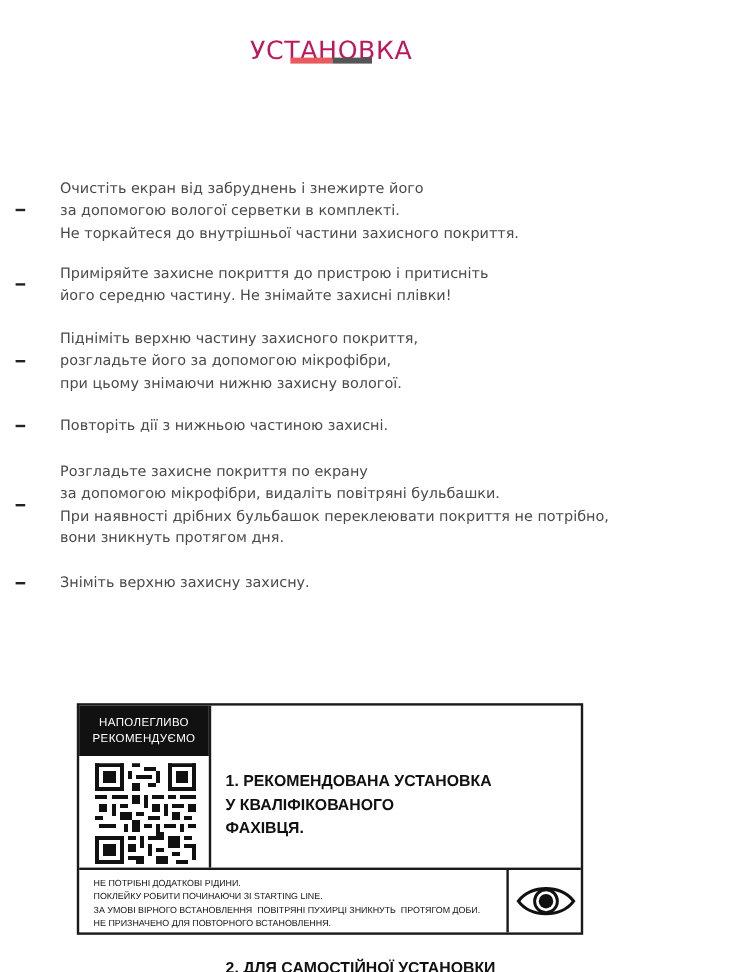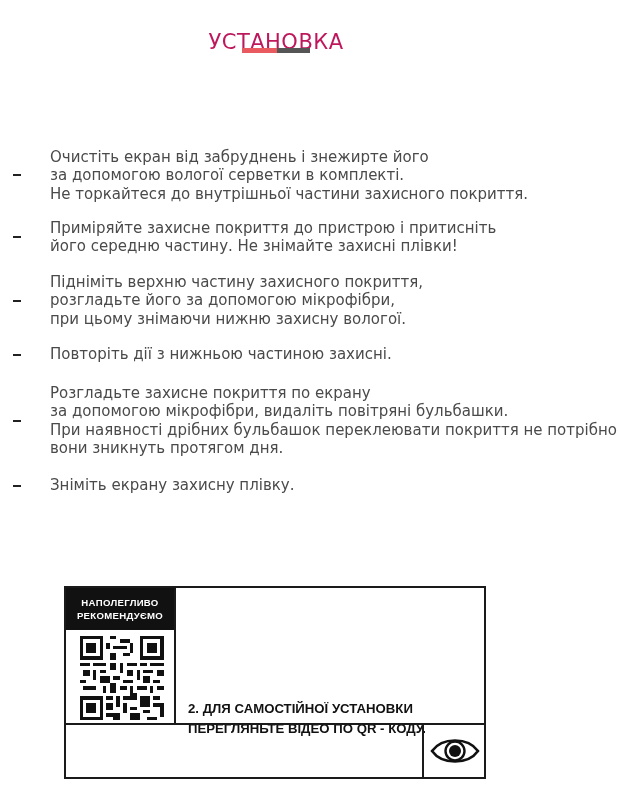--- a/index.html
+++ b/index.html
@@ -4,24 +4,24 @@
   <style>
     html, body { margin:0; padding:0; background:#ffffff; }
     body { width:618px; height:810px; position:relative; overflow:hidden; font-family:"DejaVu Sans", sans-serif; }
     .title { position:absolute; left:0; width:552px; top:6px; text-align:center; font-size:21px; letter-spacing:0.5px; color:#be185d; font-weight:normal;margin-top:24px; }
     .bar { position:absolute; top:48px; left:242px; width:68px; height:5px; display:flex; }
     .bar .red { width:35px; height:5px; }
     .bar .gray { width:33px; height:5px; }
     .steps { position:absolute; left:0; top:0; width:618px; }
     .step { position:absolute; left:0; width:618px; }
     .step .dash { position:absolute; left:13px; width:8px; height:2px; background:#222; }
-    .step .text { position:absolute; left:50px; font-size:15px; line-height:18.3px; color:#4a4a4a; white-space:pre; }
+    .step .text { position:absolute; left:50px; font-size:12px; line-height:18.3px; color:#4a4a4a; white-space:pre; }
     .box { position:absolute; left:64px; top:586px; width:418px; height:189px; border:2px solid #1a1a1a; }
     .left-col { position:absolute; left:0; top:0; width:108px; height:135px; border-right:2px solid #1a1a1a; }
-    .left-head { position:absolute; left:0; top:0; width:108px; height:42px; background:#111; color:#fff; font-family:"Liberation Sans", sans-serif; font-weight:bold; font-size:9.6px; line-height:13px; text-align:center; padding-top:8px; box-sizing:border-box; letter-spacing:0.3px; }
+    .left-head { position:absolute; left:0; top:0; width:108px; height:42px; background:#111; color:#fff; font-family:"Liberation Sans", sans-serif; font-weight:normal; font-size:9.6px; line-height:13px; text-align:center; padding-top:8px; box-sizing:border-box; letter-spacing:0.3px; }
     .qr { position:absolute; left:13px; top:48px; width:85px; height:84px; }
     .right-text { position:absolute; left:122px; top:14px; font-family:"Liberation Sans", sans-serif; font-weight:bold; font-size:13.2px; line-height:19.5px; color:#111; white-space:pre; }
     .right-text .gap { height:19px; }
     .hdiv { position:absolute; left:0; top:135px; width:418px; height:2px; background:#1a1a1a; }
     .notes { position:absolute; left:12px; top:142px; font-family:"Liberation Sans", sans-serif; font-size:7.4px; line-height:11.3px; color:#111; white-space:pre; }
     .eye-cell { position:absolute; left:356px; top:137px; width:62px; height:52px; border-left:2px solid #1a1a1a; }
     .eye-cell svg { position:absolute; left:6px; top:9px; }
   </style>
 </head>
 <body>
@@ -56,21 +56,21 @@
   </div>
   <div class="step" style="top:384px;">
     <div class="dash" style="top:36px;"></div>
     <div class="text">Розгладьте захисне покриття по екрану
 за допомогою мікрофібри, видаліть повітряні бульбашки.
 При наявності дрібних бульбашок переклеювати покриття не потрібно,
 вони зникнуть протягом дня.</div>
   </div>
   <div class="step" style="top:476px;">
     <div class="dash" style="top:9px;"></div>
-    <div class="text">Зніміть екрану захисну плівку.</div>
+    <div class="text">Зніміть верхню захисну захисну.</div>
   </div>
 </div>
 
 <div class="box">
   <div class="left-col">
     <div class="left-head" style="white-space:pre;">НАПОЛЕГЛИВО
 РЕКОМЕНДУЄМО</div>
     <svg class="qr" viewBox="0 0 25 25" shape-rendering="crispEdges">
       <rect x="0" y="0" width="25" height="25" fill="#fff"></rect>
       <g fill="#111">
@@ -137,25 +137,32 @@
           <rect x="24" y="21" width="1" height="3"></rect>
         <rect x="8" y="23" width="4" height="1"></rect>
           <rect x="15" y="23" width="3" height="2"></rect>
           <rect x="19" y="22" width="2" height="1"></rect>
           <rect x="20" y="24" width="3" height="1"></rect>
           <rect x="10" y="24" width="2" height="1"></rect>
       </g>
     </svg>
   </div>
   <div class="right-text">
+    <div>1. РЕКОМЕНДОВАНА УСТАНОВКА
+У КВАЛІФІКОВАНОГО
+ФАХІВЦЯ.</div>
     <div class="gap"></div>
     <div>2. ДЛЯ САМОСТІЙНОЇ УСТАНОВКИ
 ПЕРЕГЛЯНЬТЕ ВІДЕО ПО QR - КОДУ.</div>
   </div>
   <div class="hdiv"></div>
+  <div class="notes">НЕ ПОТРІБНІ ДОДАТКОВІ РІДИНИ.
+ПОКЛЕЙКУ РОБИТИ ПОЧИНАЮЧИ ЗІ STARTING LINE.
+ЗА УМОВІ ВІРНОГО ВСТАНОВЛЕННЯ  ПОВІТРЯНІ ПУХИРЦІ ЗНИКНУТЬ  ПРОТЯГОМ ДОБИ.
+НЕ ПРИЗНАЧЕНО ДЛЯ ПОВТОРНОГО ВСТАНОВЛЕННЯ.</div>
   <div class="eye-cell">
     <svg width="50" height="34" viewBox="0 0 50 34">
       <path d="M2 17 C12 3, 38 3, 48 17 C38 31, 12 31, 2 17 Z" fill="none" stroke="#111" stroke-width="2.6"></path>
       <circle cx="25" cy="17" r="9.5" fill="none" stroke="#111" stroke-width="2.4"></circle>
       <circle cx="25" cy="17" r="6" fill="#111"></circle>
     </svg>
   </div>
 </div>
 
 </body></html>

